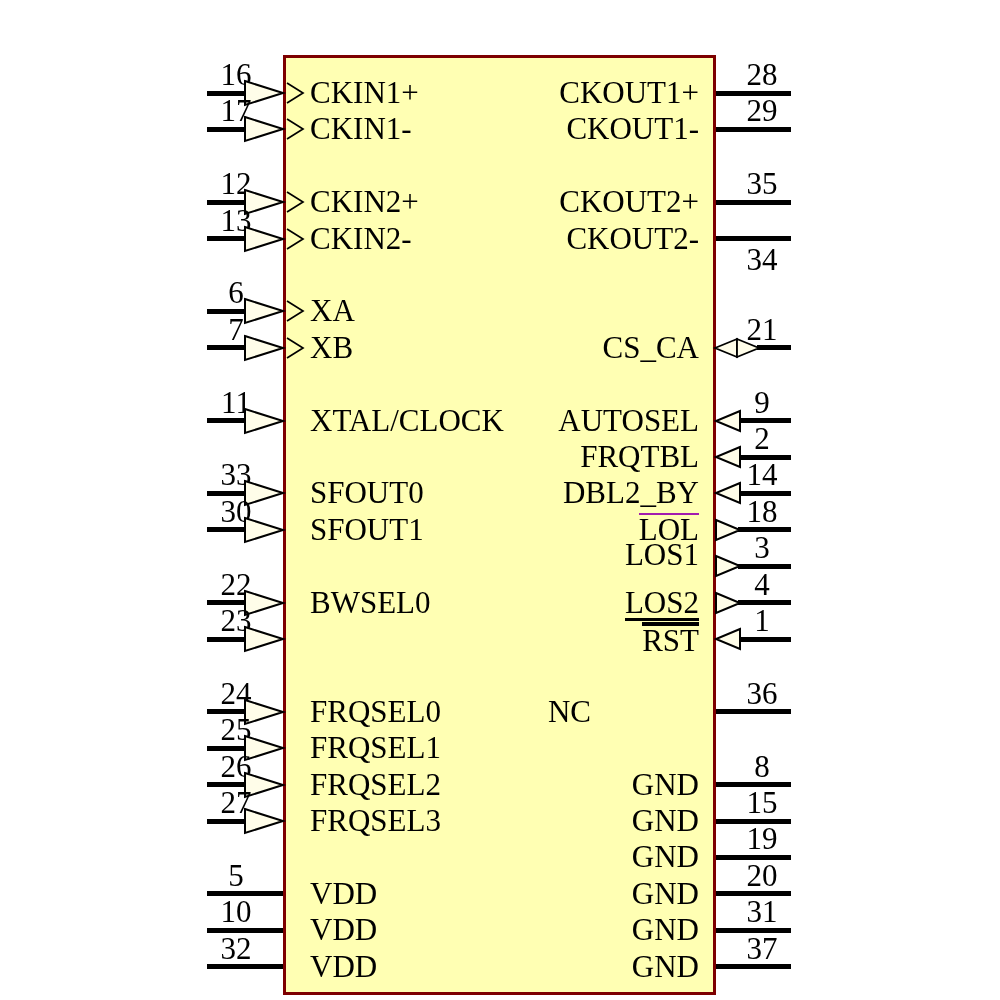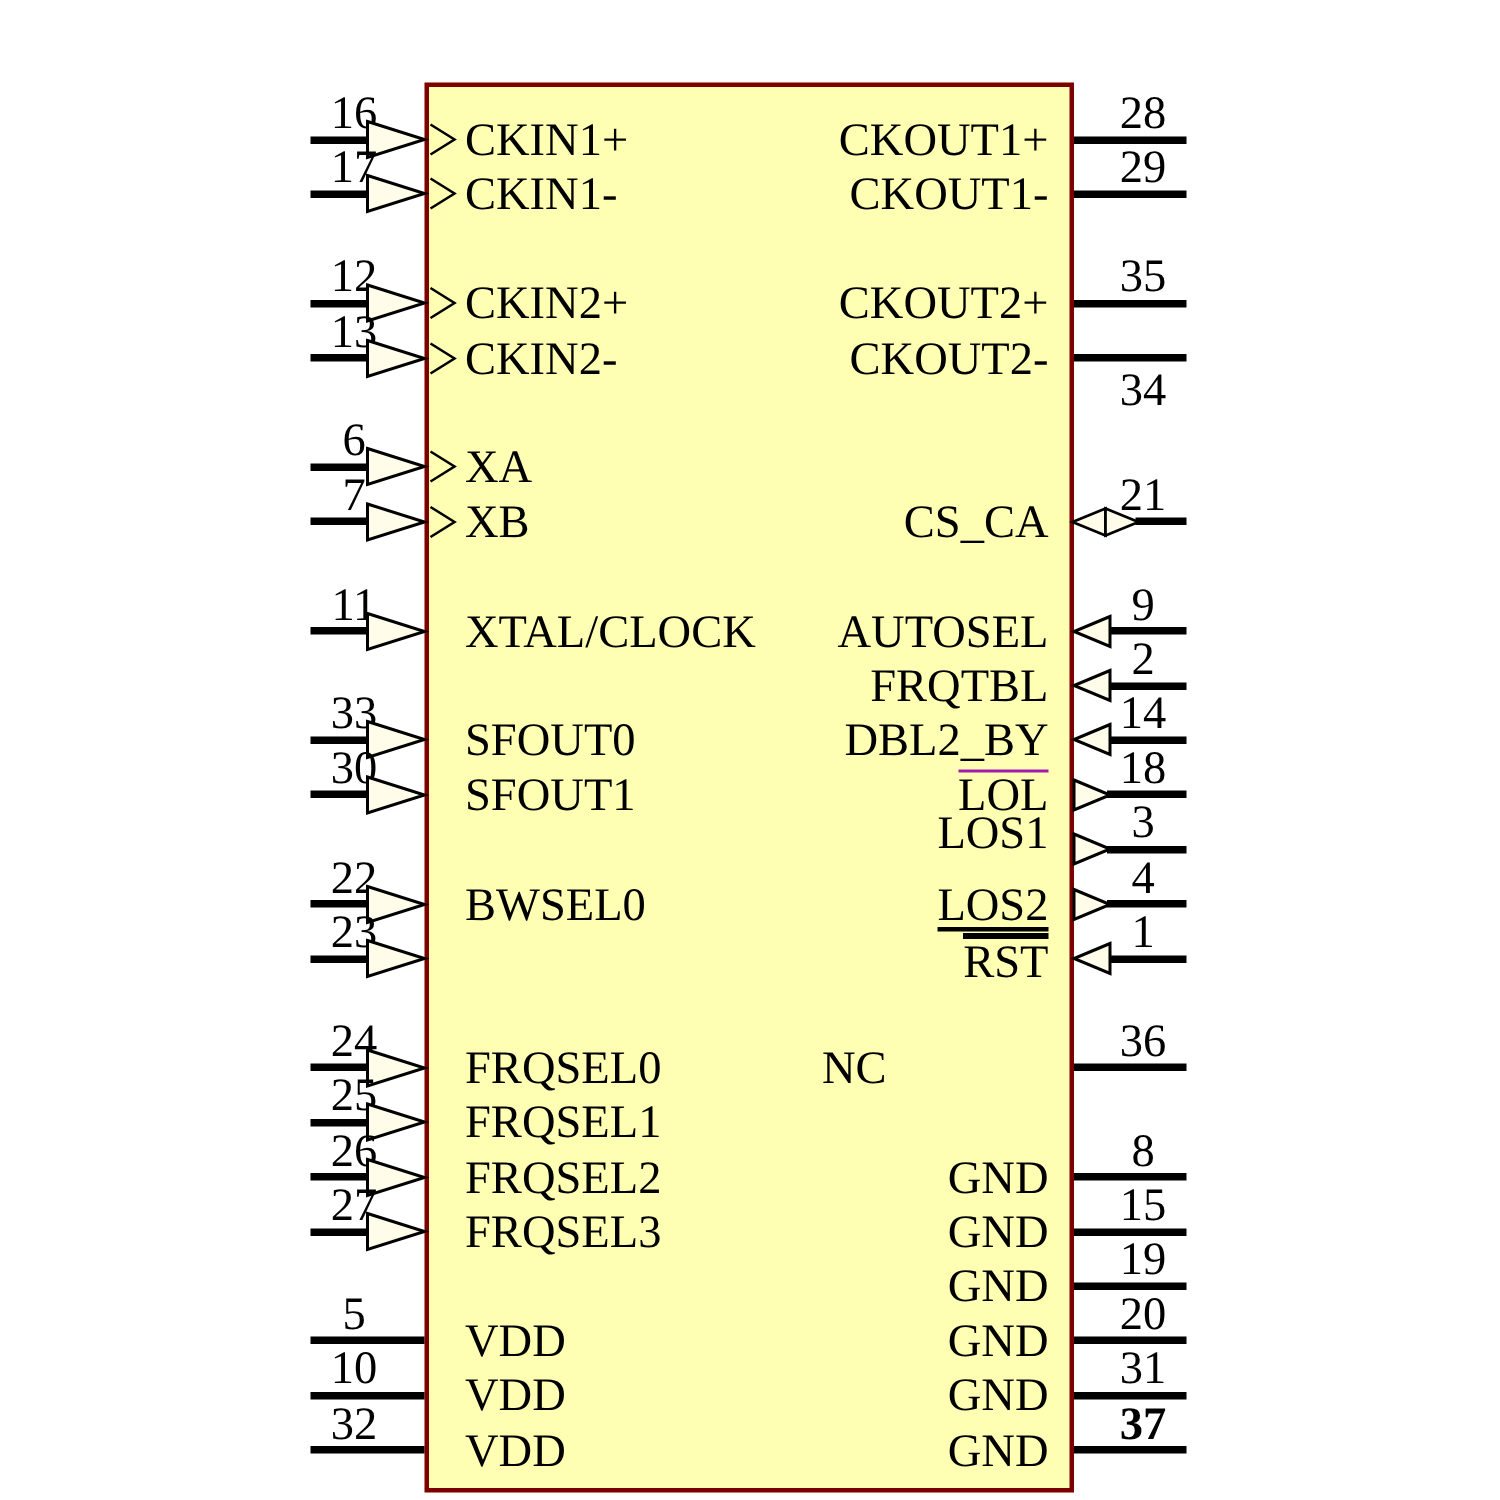--- a/index.html
+++ b/index.html
@@ -214,15 +214,15 @@
     <div class="pin-line" style="left: 716px; top: 854.9px; width: 75px; background: rgb(0, 0, 0);"></div>
     <div class="pin-number" style="left: 730px; top: 822.4px;">19</div>
     <div class="pin-label right" style="top: 840.4px;"><span class="deco">GND</span></div>
     <div class="pin-line" style="left: 716px; top: 891.3px; width: 75px; background: rgb(0, 0, 0);"></div>
     <div class="pin-number" style="left: 730px; top: 858.8px;">20</div>
     <div class="pin-label right" style="top: 876.8px;"><span class="deco">GND</span></div>
     <div class="pin-line" style="left: 716px; top: 927.7px; width: 75px; background: rgb(0, 0, 0);"></div>
     <div class="pin-number" style="left: 730px; top: 895.2px;">31</div>
     <div class="pin-label right" style="top: 913.2px;"><span class="deco">GND</span></div>
     <div class="pin-line" style="left: 716px; top: 964.1px; width: 75px; background: rgb(0, 0, 0);"></div>
-    <div class="pin-number" style="left: 730px; top: 931.6px; font-weight: bold;">37</div>
+    <div class="pin-number" style="left: 730px; top: 931.6px;">37</div>
     <div class="pin-label right" style="top: 949.6px;"><span class="deco">GND</span></div>
   </div>
 
 </body></html>

